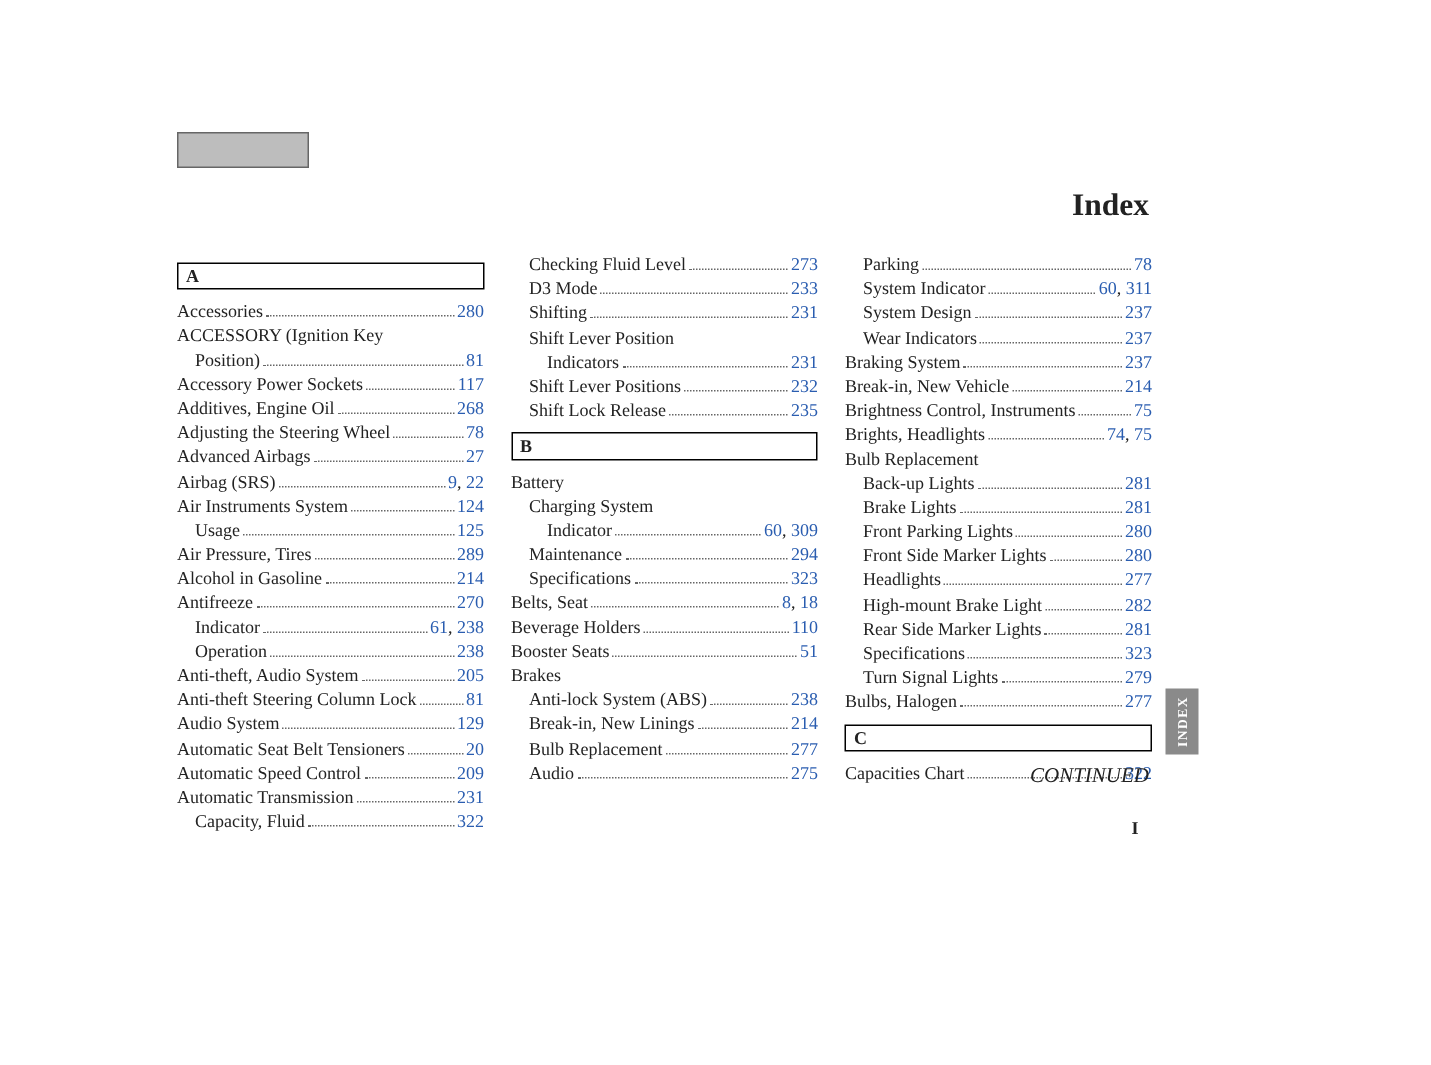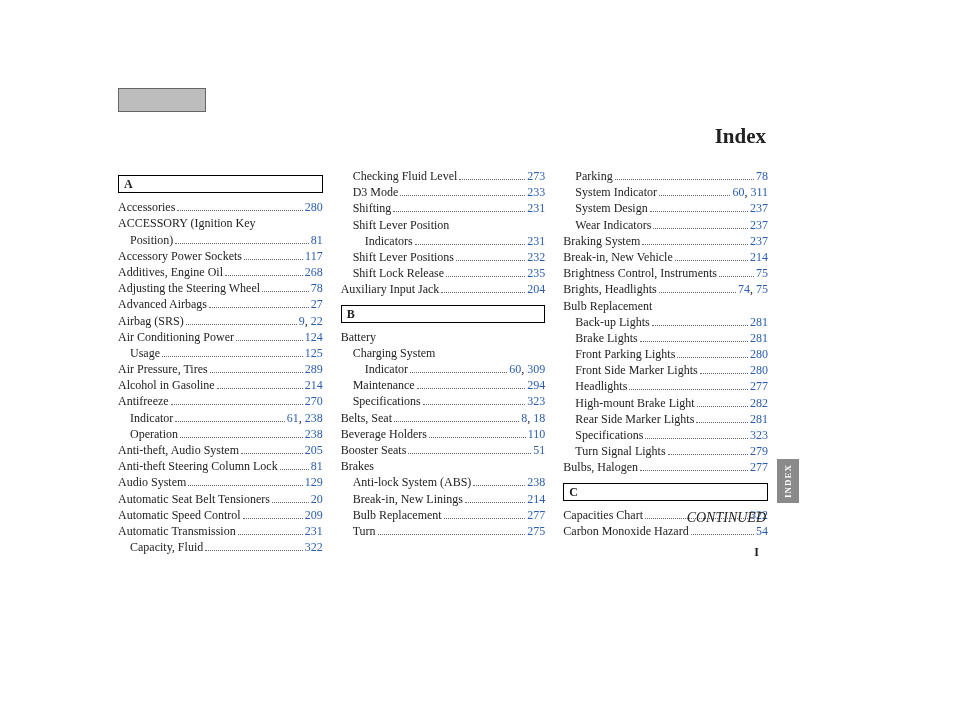--- a/index.html
+++ b/index.html
@@ -147,21 +147,21 @@
         <span class="label">Advanced Airbags</span>
         <span class="dots"></span>
         <span class="pages"><a href="#">27</a></span>
       </div>
       <div class="entry">
         <span class="label">Airbag (SRS)</span>
         <span class="dots"></span>
         <span class="pages"><a href="#">9</a>, <a href="#">22</a></span>
       </div>
       <div class="entry">
-        <span class="label">Air Conditioning Power</span>
+        <span class="label">Air Instruments System</span>
         <span class="dots"></span>
         <span class="pages"><a href="#">124</a></span>
       </div>
       <div class="entry indent1">
         <span class="label">Usage</span>
         <span class="dots"></span>
         <span class="pages"><a href="#">125</a></span>
       </div>
       <div class="entry">
         <span class="label">Air Pressure, Tires</span>
@@ -251,25 +251,20 @@
       <div class="entry indent1">
         <span class="label">Shift Lever Positions</span>
         <span class="dots"></span>
         <span class="pages"><a href="#">232</a></span>
       </div>
       <div class="entry indent1">
         <span class="label">Shift Lock Release</span>
         <span class="dots"></span>
         <span class="pages"><a href="#">235</a></span>
       </div>
-      <div class="entry">
-        <span class="label">Auxiliary Input Jack</span>
-        <span class="dots"></span>
-        <span class="pages"><a href="#">204</a></span>
-      </div>
       <div class="letter-header">B</div>
       <div class="entry">
         <span class="label">Battery</span>
       </div>
       <div class="entry indent1">
         <span class="label">Charging System</span>
       </div>
       <div class="entry indent2">
         <span class="label">Indicator</span>
         <span class="dots"></span>
@@ -312,21 +307,21 @@
         <span class="label">Break-in, New Linings</span>
         <span class="dots"></span>
         <span class="pages"><a href="#">214</a></span>
       </div>
       <div class="entry indent1">
         <span class="label">Bulb Replacement</span>
         <span class="dots"></span>
         <span class="pages"><a href="#">277</a></span>
       </div>
       <div class="entry indent1">
-        <span class="label">Turn</span>
+        <span class="label">Audio</span>
         <span class="dots"></span>
         <span class="pages"><a href="#">275</a></span>
       </div>
     </div>
     <div class="column">
       <div class="entry indent1">
         <span class="label">Parking</span>
         <span class="dots"></span>
         <span class="pages"><a href="#">78</a></span>
       </div>
@@ -417,25 +412,20 @@
         <span class="label">Bulbs, Halogen</span>
         <span class="dots"></span>
         <span class="pages"><a href="#">277</a></span>
       </div>
       <div class="letter-header">C</div>
       <div class="entry">
         <span class="label">Capacities Chart</span>
         <span class="dots"></span>
         <span class="pages"><a href="#">322</a></span>
       </div>
-      <div class="entry">
-        <span class="label">Carbon Monoxide Hazard</span>
-        <span class="dots"></span>
-        <span class="pages"><a href="#">54</a></span>
-      </div>
     </div>
   </div>
 
 <div class="side-tab">INDEX</div>
 
 <div class="continued">CONTINUED</div>
 
 <div class="page-num">I</div>
 
 </body></html>

